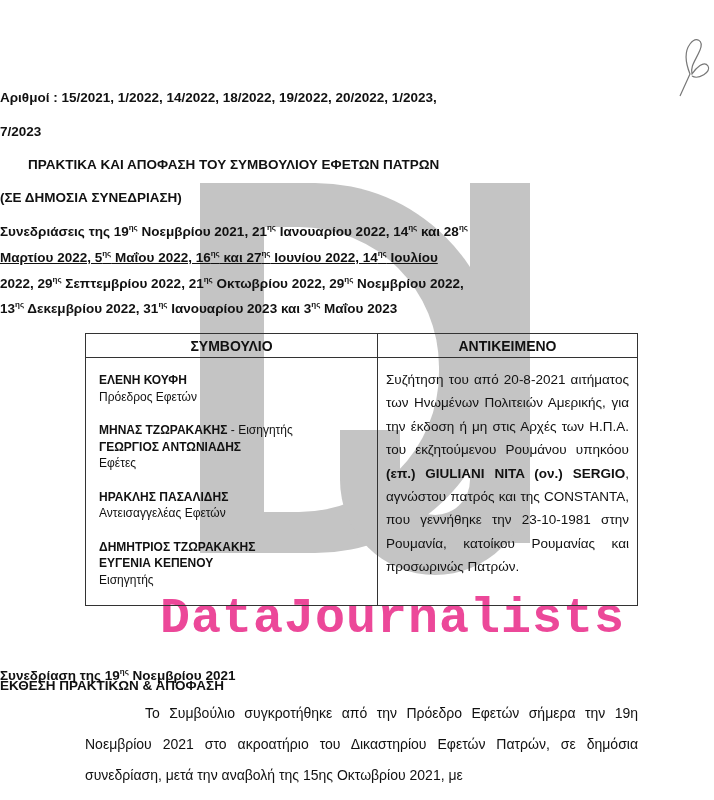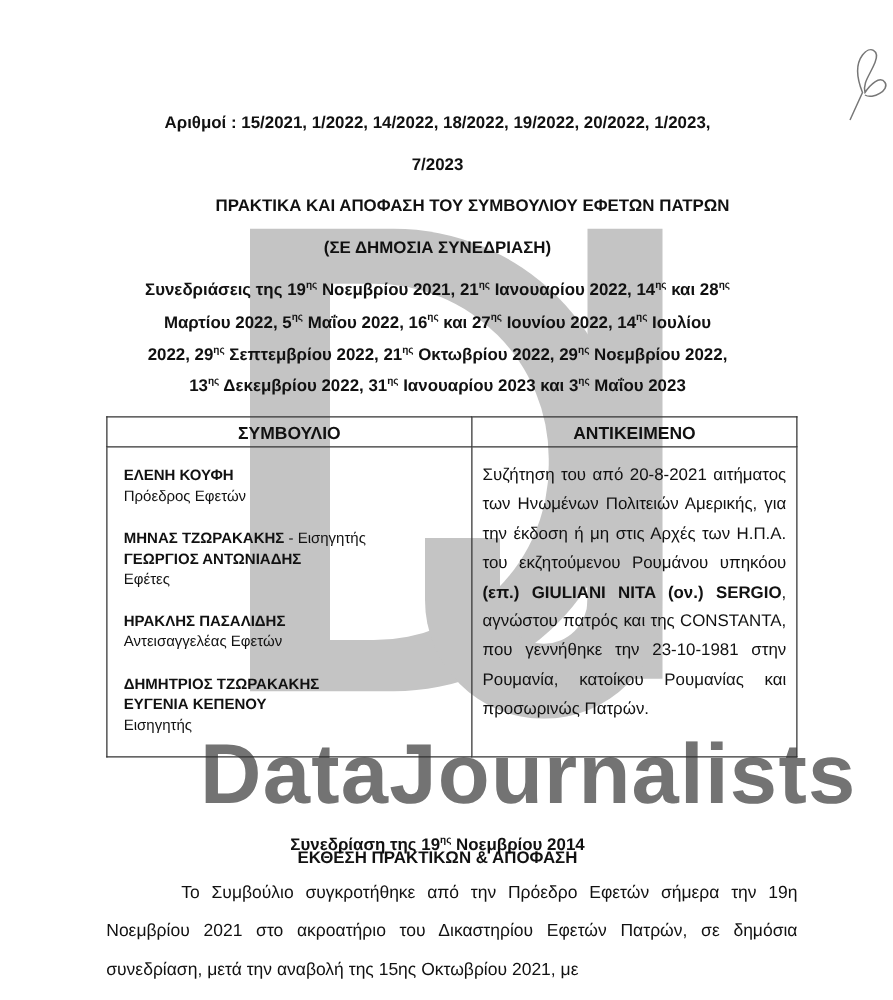--- a/index.html
+++ b/index.html
@@ -14,24 +14,24 @@
   .wm-d-fill { left:200px; top:183px; width:300px; height:370px;
                background:#c4c4c4; border-radius:0 185px 185px 0; }
   .wm-d-hole { left:264px; top:227px; width:175px; height:285px;
                background:#fff; border-radius:0 140px 140px 0; z-index:0; }
   .wm-j-stem { left:470px; top:183px; width:60px; height:360px; }
   .wm-j-hook { left:340px; top:430px; width:190px; height:145px;
                border-radius:0 0 95px 95px; background:transparent;
                border:0 solid #c4c4c4; border-width:0 60px 60px 60px;
                box-sizing:border-box; }
   .wm-text { position:absolute; left:160px; top:594px; z-index:0;
-             font-family:Liberation Sans, sans-serif; font-weight:bold;
-             font-size:68px; color:#737373; letter-spacing:1px; line-height:50px; }
+             font-family:Liberation Mono, monospace; font-weight:bold;
+             font-size:50px; color:#ec4899; letter-spacing:1px; line-height:50px; }
   .layer { position:relative; z-index:2; }
-  .ctr { position:absolute; left:0; width:700px; text-align:center; font-weight:bold; }
+  .ctr { position:absolute; left:0; width:700px; text-align:left; font-weight:bold; }
   .t { font-size:13.5px; }
   sup { font-size:8px; vertical-align:6px; font-weight:bold; }
   .sig { position:absolute; left:676px; top:30px; z-index:2; }
   table.tbl { position:absolute; left:85px; top:333px; width:553px; height:240px;
     border-collapse:collapse; z-index:2; }
   table.tbl td, table.tbl th { border:1px solid #333; }
   table.tbl th { height:23px; font-size:14px; font-weight:bold; padding:0; }
   .c1 { width:278px; vertical-align:top; padding:14px 0 0 13px; font-size:12px; line-height:16.5px; }
   .c2 { vertical-align:top; padding:10px 8px 0 8px; font-size:13.5px; line-height:23.4px; text-align:justify; }
   .grp { margin-bottom:17px; }
@@ -55,21 +55,21 @@
 
   <div class="layer">
     <div class="ctr t" style="top:90px;">Αριθμοί : 15/2021, 1/2022, 14/2022, 18/2022, 19/2022, 20/2022, 1/2023,</div>
     <div class="ctr t" style="top:124px;">7/2023</div>
     <div class="ctr t" style="top:157px;margin-left:28px;">ΠΡΑΚΤΙΚΑ ΚΑΙ ΑΠΟΦΑΣΗ ΤΟΥ ΣΥΜΒΟΥΛΙΟΥ ΕΦΕΤΩΝ ΠΑΤΡΩΝ</div>
     <div class="ctr t" style="top:190px;">(ΣΕ ΔΗΜΟΣΙΑ ΣΥΝΕΔΡΙΑΣΗ)</div>
 
     <div class="ctr t" style="top:223px;">
       <span>Συνεδριάσεις της 19</span><sup>ης</sup><span> Νοεμβρίου 2021, 21</span><sup>ης</sup><span> Ιανουαρίου 2022, 14</span><sup>ης</sup><span> και 28</span><sup>ης</sup>
     </div>
-    <div class="ctr t" style="top:249px;">
+    <div class="ctr t" style="top:249px;text-decoration:underline;">
       <span>Μαρτίου 2022, 5</span><sup>ης</sup><span> Μαΐου 2022, 16</span><sup>ης</sup><span> και 27</span><sup>ης</sup><span> Ιουνίου 2022, 14</span><sup>ης</sup><span> Ιουλίου</span>
     </div>
     <div class="ctr t" style="top:275px;">
       <span>2022, 29</span><sup>ης</sup><span> Σεπτεμβρίου 2022, 21</span><sup>ης</sup><span> Οκτωβρίου 2022, 29</span><sup>ης</sup><span> Νοεμβρίου 2022,</span>
     </div>
     <div class="ctr t" style="top:300px;">
       <span>13</span><sup>ης</sup><span> Δεκεμβρίου 2022, 31</span><sup>ης</sup><span> Ιανουαρίου 2023 και 3</span><sup>ης</sup><span> Μαΐου 2023</span>
     </div>
   </div>
 
@@ -101,18 +101,18 @@
         </div>
       </td>
       <td class="c2"><span>Συζήτηση του από 20-8-2021 αιτήματος των Ηνωμένων Πολιτειών Αμερικής, για την έκδοση ή μη στις Αρχές των Η.Π.Α. του εκζητούμενου Ρουμάνου υπηκόου </span><span class="b">(επ.) GIULIANI NITA</span><span class="b"> (ον.) </span><span class="b">SERGIO</span><span>, αγνώστου πατρός και της CONSTANTA, που γεννήθηκε την 23-10-1981 στην Ρουμανία, κατοίκου Ρουμανίας και προσωρινώς Πατρών.</span></td>
     </tr>
   </tbody>
     </table>
 
   <div class="layer">
     <div class="ctr t" style="top:678px;">ΕΚΘΕΣΗ ΠΡΑΚΤΙΚΩΝ &amp; ΑΠΟΦΑΣΗ</div>
     <div class="ctr t" style="top:667px;">
-      <span>Συνεδρίαση της 19</span><sup>ης</sup><span> Νοεμβρίου 2014</span>
+      <span>Συνεδρίαση της 19</span><sup>ης</sup><span> Νοεμβρίου 2021</span>
     </div>
   </div>
 
   <div class="body-p" style="top:698px; text-indent:60px;">Το Συμβούλιο συγκροτήθηκε από την Πρόεδρο Εφετών σήμερα την 19η Νοεμβρίου 2021 στο ακροατήριο του Δικαστηρίου Εφετών Πατρών, σε δημόσια συνεδρίαση, μετά την αναβολή της 15ης Οκτωβρίου 2021, με</div>
 </div>
 
 </body></html>

